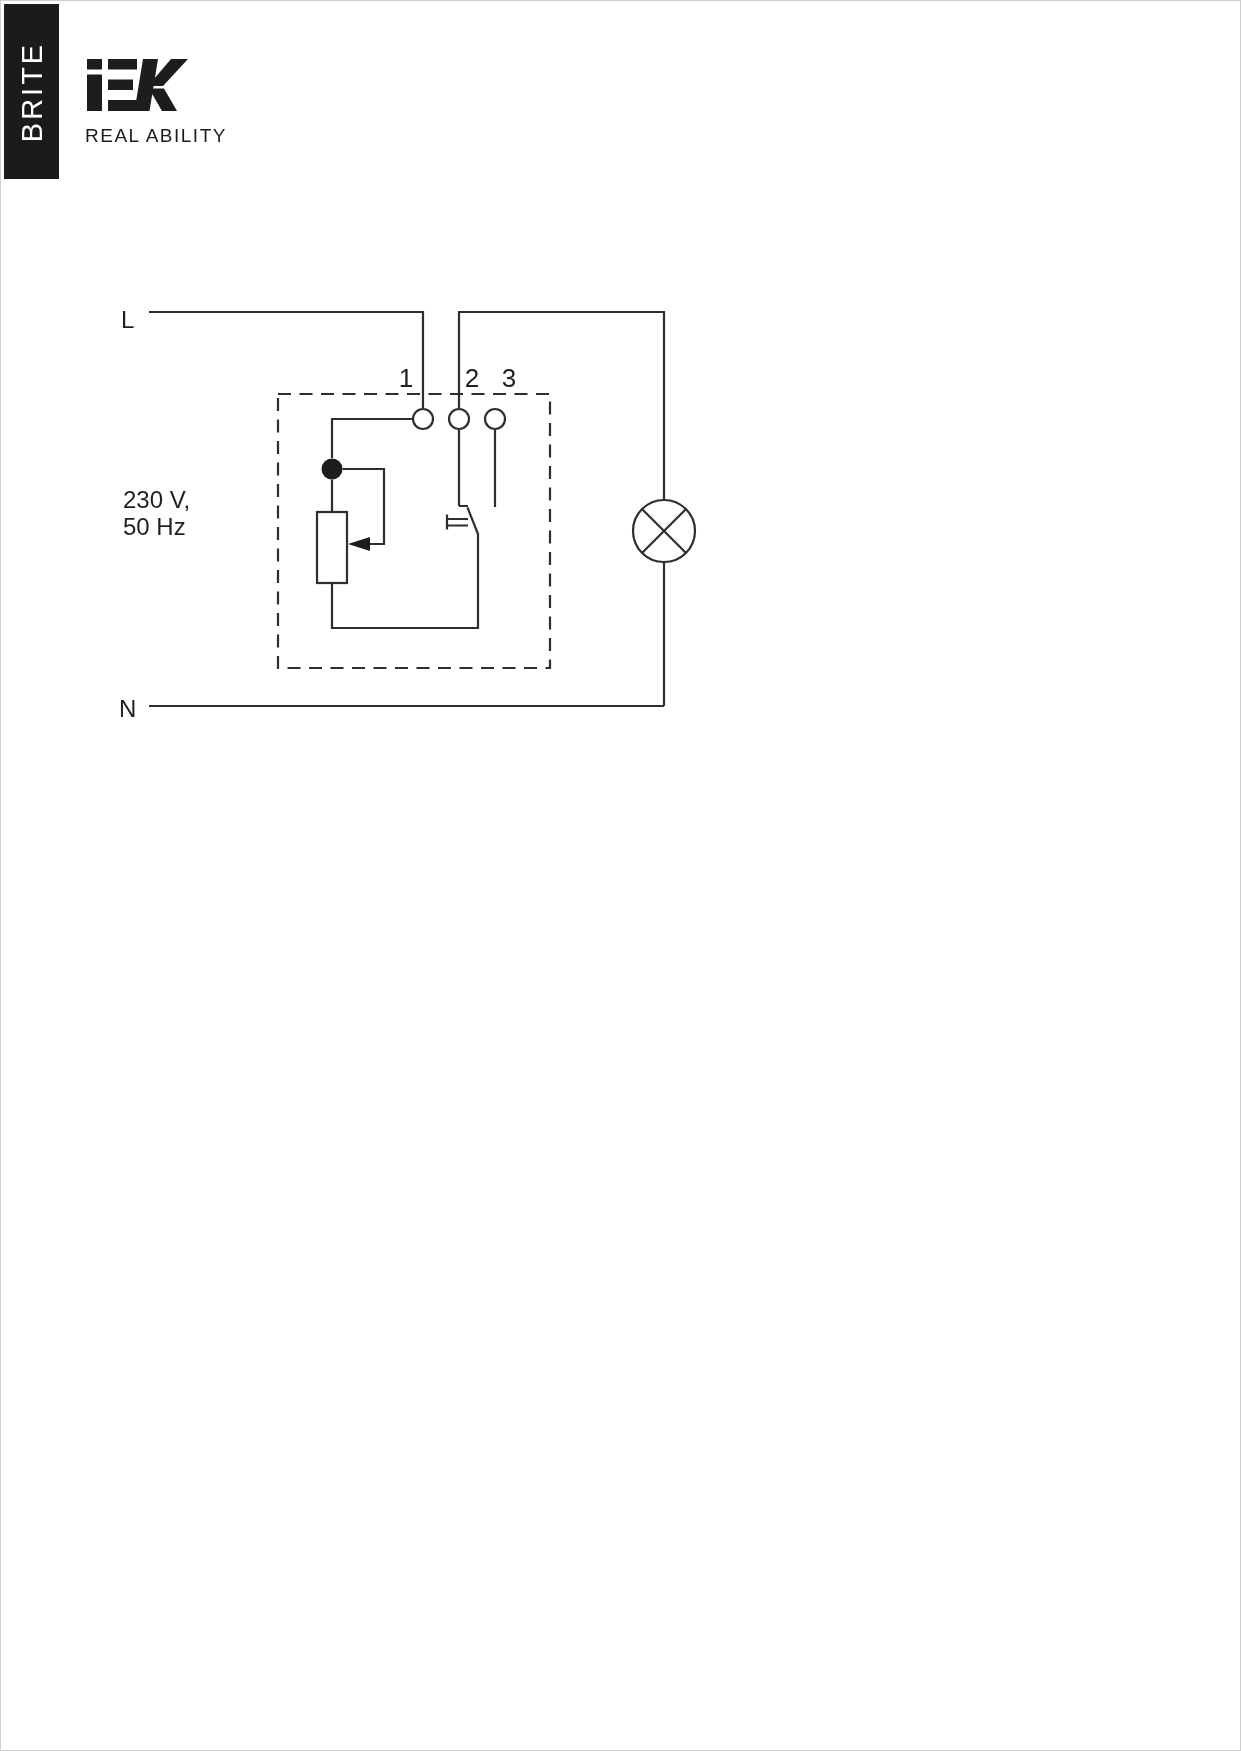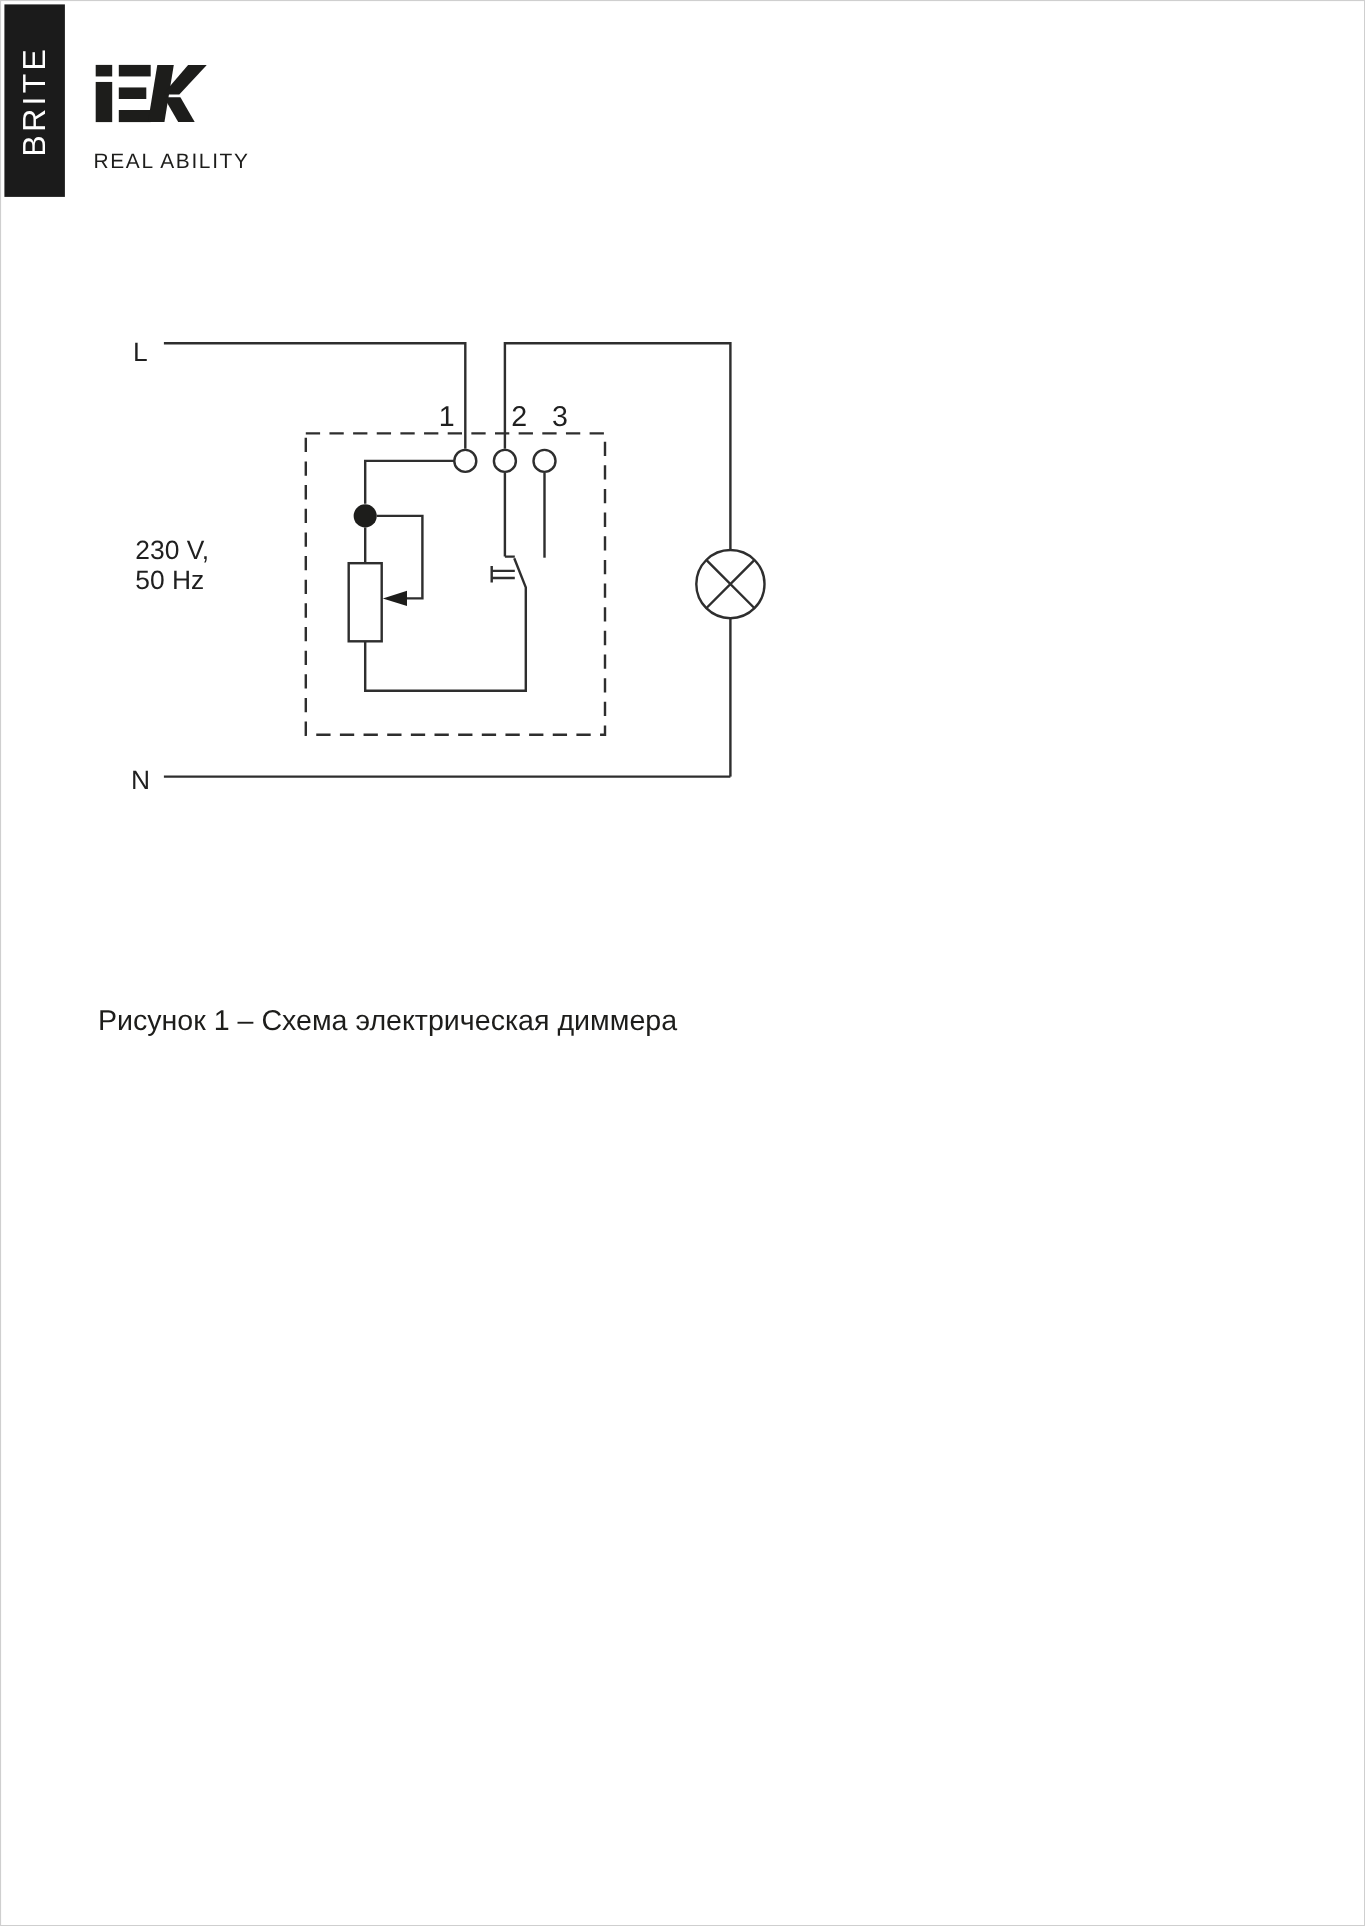--- a/index.html
+++ b/index.html
@@ -36,21 +36,20 @@
     width: 102px; height: 54px;
   }
   .brand-tagline {
     position: absolute;
     left: 84px; top: 124px;
     font-size: 19px;
     letter-spacing: 1.5px;
     font-weight: 400;
     color: #1d1d1b;
     white-space: nowrap;
-    margin-top: 12px;
   }
   .circuit {
     position: absolute;
     left: 80px; top: 280px;
     width: 680px; height: 480px;
   }
   .circuit text {
     font-family: "Liberation Sans", sans-serif;
     fill: #1f1f1f;
   }
@@ -127,15 +126,14 @@
 
     <text x="120" y="327" class="lbl">L</text>
     <text x="118" y="716" class="lbl">N</text>
     <text x="122" y="507" class="lbl">230 V,</text>
     <text x="122" y="534" class="lbl">50 Hz</text>
     <text x="405" y="386" class="num" text-anchor="middle">1</text>
     <text x="471" y="386" class="num" text-anchor="middle">2</text>
     <text x="508" y="386" class="num" text-anchor="middle">3</text>
   </svg>
 
-  <div class="figure-caption">Рисунок 1 – Схема электрическая диммера</div>
 
 </div>
 
 </body></html>

